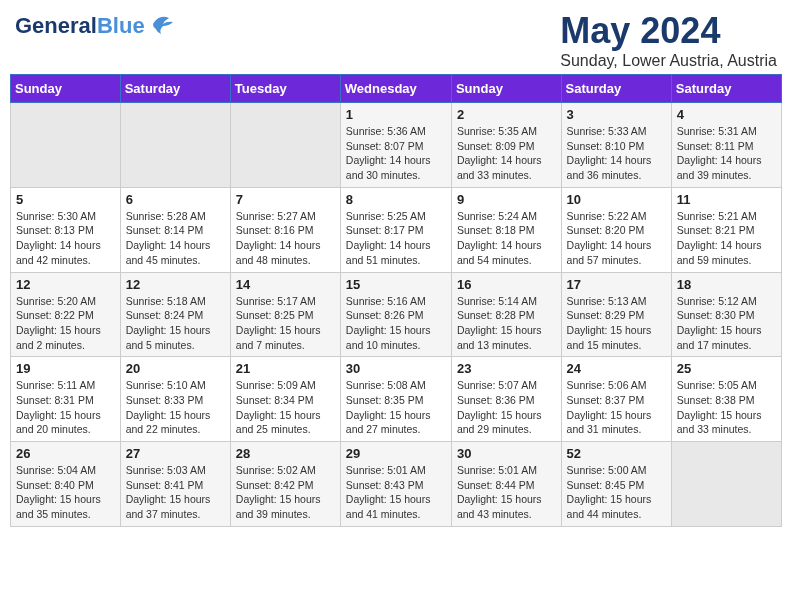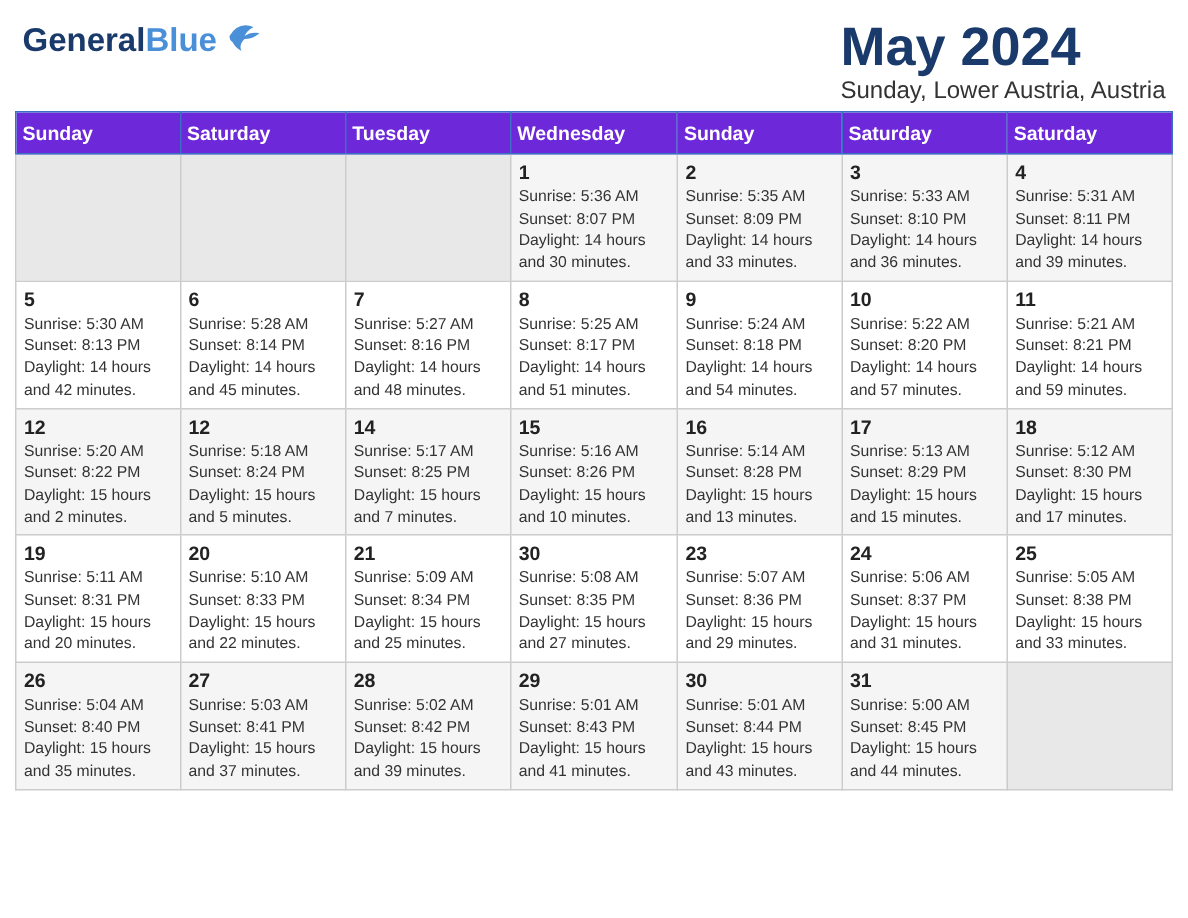--- a/index.html
+++ b/index.html
@@ -239,19 +239,19 @@
         </td>
         <td>
           <div class="day-number">29</div>
           <div class="day-info">Sunrise: 5:01 AM<br>Sunset: 8:43 PM<br>Daylight: 15 hours and 41 minutes.</div>
         </td>
         <td>
           <div class="day-number">30</div>
           <div class="day-info">Sunrise: 5:01 AM<br>Sunset: 8:44 PM<br>Daylight: 15 hours and 43 minutes.</div>
         </td>
         <td>
-          <div class="day-number">31</div>
+          <div class="day-number">52</div>
           <div class="day-info">Sunrise: 5:00 AM<br>Sunset: 8:45 PM<br>Daylight: 15 hours and 44 minutes.</div>
         </td>
         <td class="empty-cell"></td>
       </tr>
     </tbody>
 </table>
 
 </body></html>

